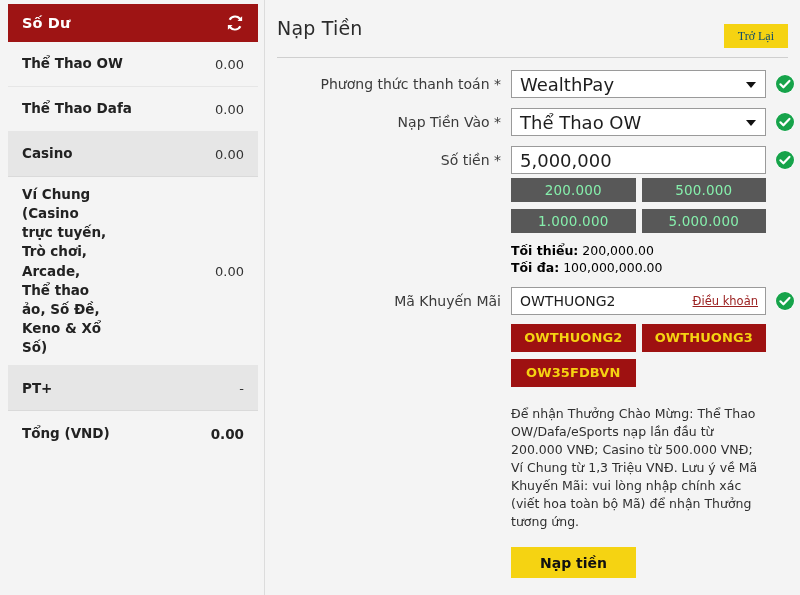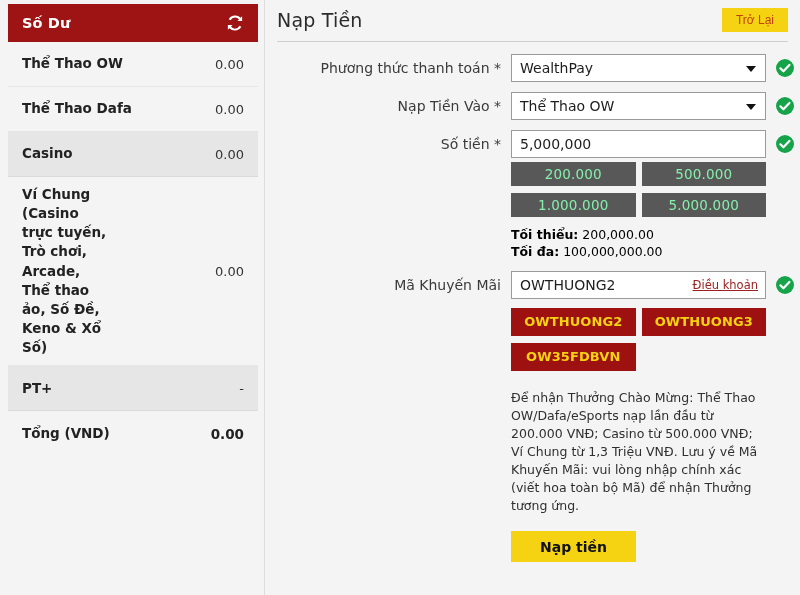--- a/index.html
+++ b/index.html
@@ -87,27 +87,28 @@
     margin-bottom: 12px;
   }
   .page-title {
     font-size: 19px;
     color: #2b2b2b;
     font-weight: normal;
     letter-spacing: .2px;
   }
   .btn-back {
     background: #f5d312;
-    color: #c2410c;
+    color: #0c4a6e;
     border: none;
     font-size: 12px;
-    font-family: Liberation Sans, sans-serif;
+    font-family: Liberation Serif, serif;
     padding: 6px 14px;
     cursor: pointer;
     line-height: 1;
+    margin-top: 16px;
   }
 
   .form-row {
     display: flex;
     align-items: flex-start;
     margin-bottom: 10px;
   }
   .f-label {
     width: 234px;
     flex: 0 0 234px;
@@ -121,21 +122,21 @@
   .f-field {
     flex: 1 1 auto;
     position: relative;
     min-width: 0;
   }
   .ctl {
     width: 255px;
     height: 28px;
     border: 1px solid #9a9a9a;
     background: #ffffff;
-    font-size: 14px;
+    font-size: 18px;
     font-family: inherit;
     color: #1d1d1d;
     padding: 0 8px;
     display: flex;
     align-items: center;
     position: relative;
   }
   .ctl.select { background: #ffffff; }
   .caret {
     position: absolute;

